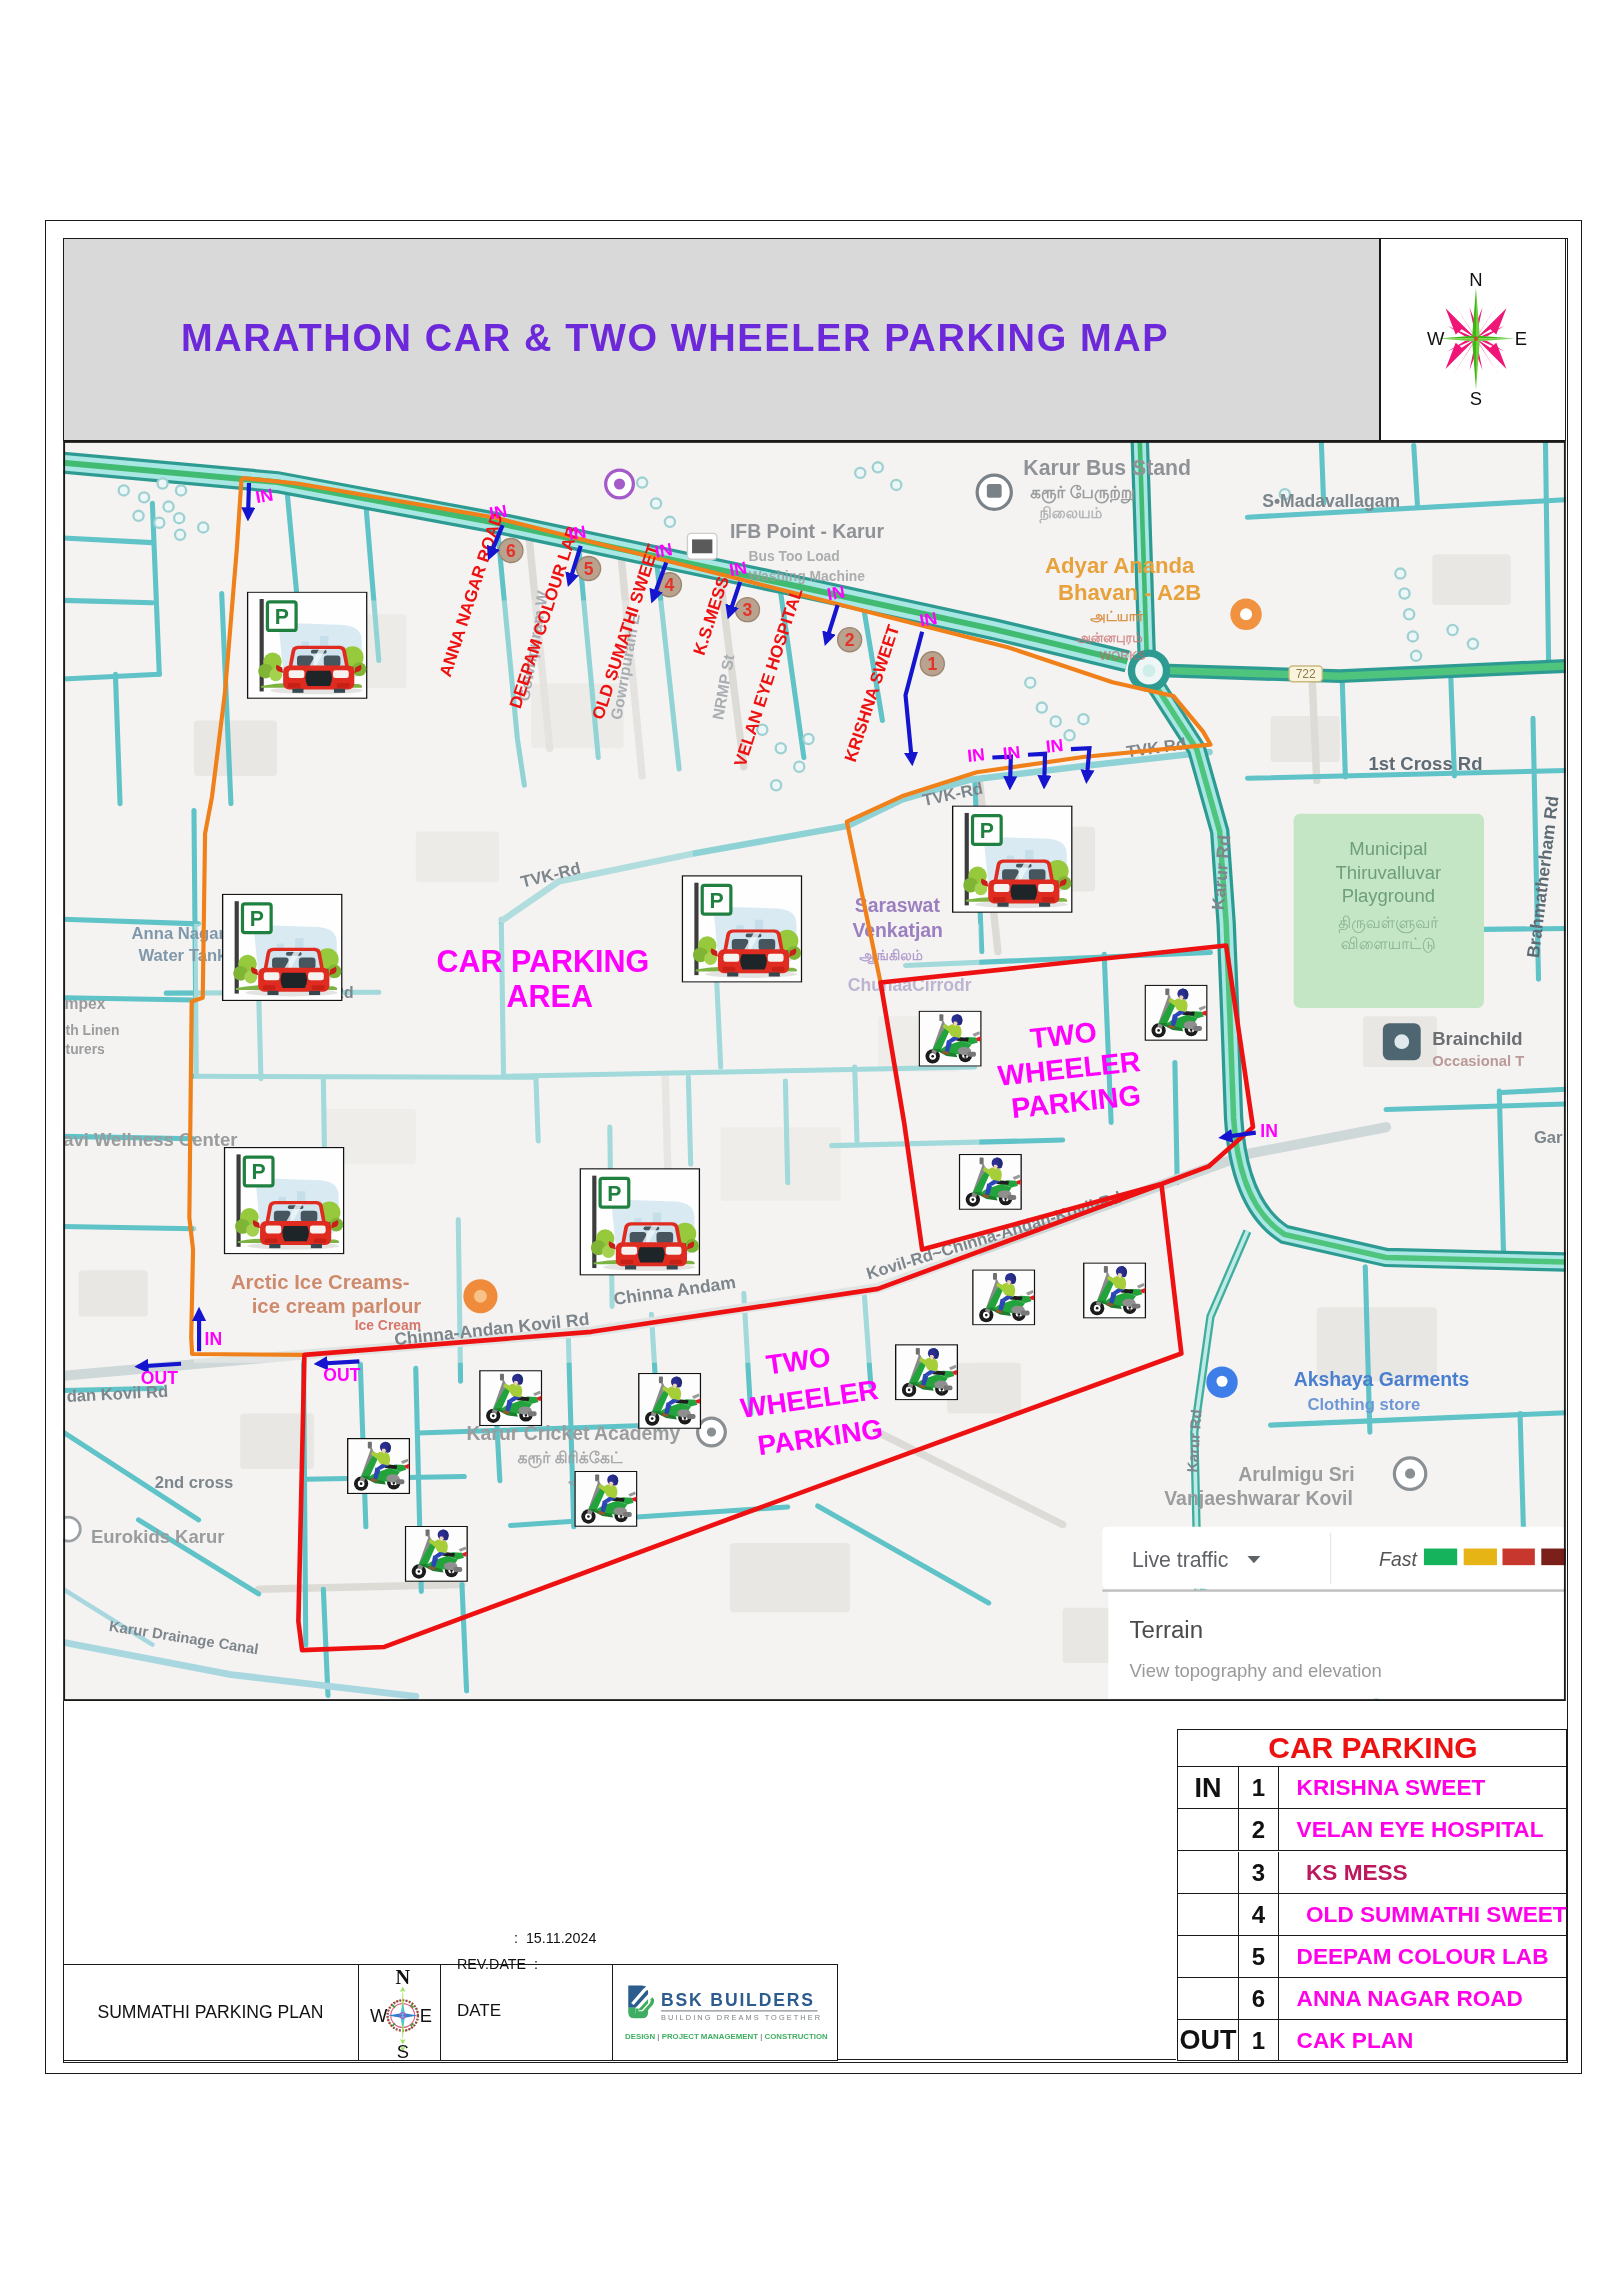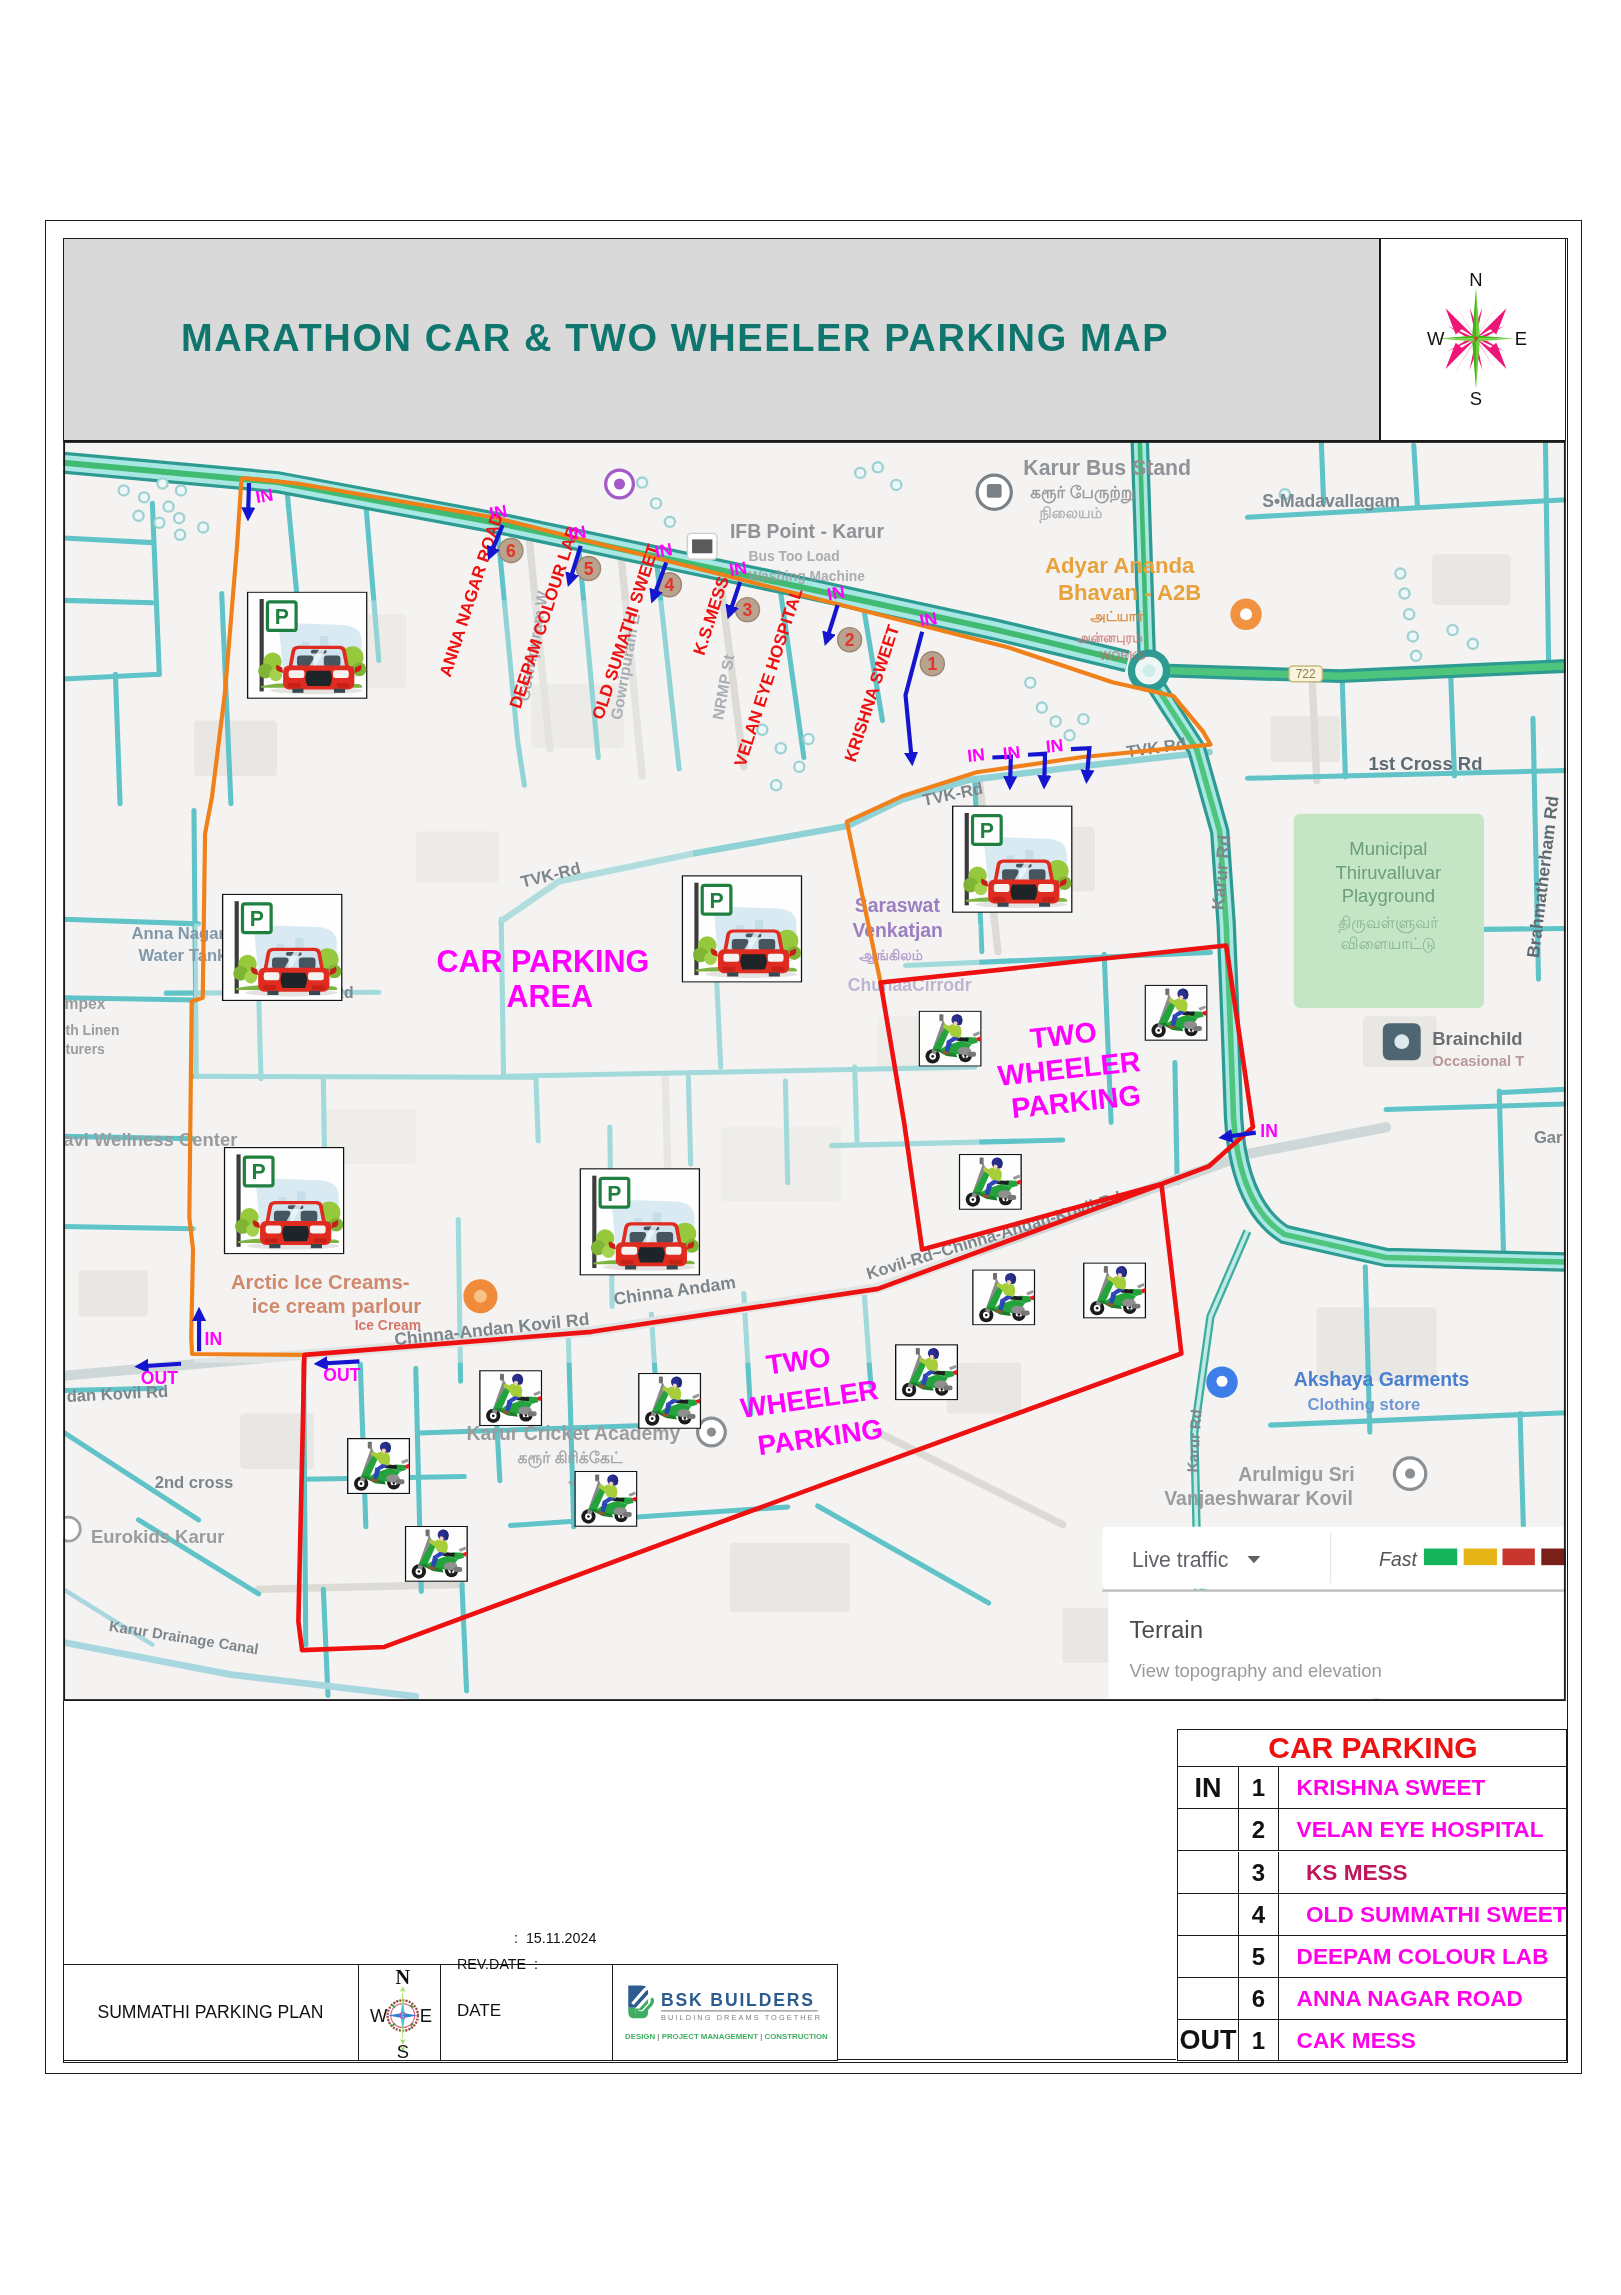--- a/index.html
+++ b/index.html
@@ -8,21 +8,21 @@
 </style>
 </head>
 <body>
 
 <div class="abs" style="left:45px;top:220px;width:1535px;height:1852px;border:1.8px solid #1a1a1a;"></div>
 
 <div class="abs" style="left:63px;top:238px;width:1503px;height:1823px;border:1.4px solid #1a1a1a;background:#ffffff;"></div>
 
 <div class="abs" style="left:63px;top:238px;width:1317px;height:203px;background:#d9d9d9;border:1.4px solid #1a1a1a;box-sizing:border-box;"></div>
 
-<div class="abs" style="left:181px;top:317px;width:1063px;font-size:38px;font-weight:bold;color:#0f766e;letter-spacing:1.6px;white-space:nowrap;">MARATHON CAR &amp; TWO WHEELER PARKING MAP</div>
+<div class="abs" style="left:181px;top:317px;width:1063px;font-size:38px;font-weight:bold;color:#6d28d9;letter-spacing:1.6px;white-space:nowrap;">MARATHON CAR &amp; TWO WHEELER PARKING MAP</div>
 
 <div class="abs" style="left:1380px;top:238px;width:186px;height:203px;background:#ffffff;border:1.4px solid #1a1a1a;box-sizing:border-box;"></div>
 
 <svg class="abs" style="left:1380px;top:238px;" width="186" height="203" viewBox="2986 515 403 440">
 <g>
 
 <g fill="#f01678">
 <path d="M3194 733 L3146 657 L3184 716 Z"></path>
         <path d="M3194 733 L3242 657 L3204 716 Z"></path>
 <path d="M3194 733 L3146 809 L3184 750 Z"></path>
@@ -616,21 +616,21 @@
 </div>
 
 <div class="abs" style="left:0;top:290px;width:390px;height:41px;box-sizing:border-box;">
 <div class="abs" style="left:0;top:0;width:61px;height:41px;border-right:0.9px solid #1a1a1a;box-sizing:border-box;display:flex;align-items:center;justify-content:center;">
         <span style="font-size:27px;font-weight:bold;color:#111;">OUT</span>
       </div>
 <div class="abs" style="left:61px;top:0;width:40px;height:41px;border-right:0.9px solid #1a1a1a;box-sizing:border-box;display:flex;align-items:center;justify-content:center;">
         <span style="font-size:24px;font-weight:bold;color:#111;">1</span>
       </div>
 <div class="abs" style="left:102px;top:0;width:288px;height:41px;display:flex;align-items:center;">
-        <span style="font-size:22.6px;font-weight:bold;color:#ff00e8;padding-left:16.6px;white-space:nowrap;">CAK MESS</span>
+        <span style="font-size:22.6px;font-weight:bold;color:#ff00e8;padding-left:16.6px;white-space:nowrap;">CAK PLAN</span>
       </div>
 </div>
 </div>
 
 <div class="abs" style="left:63px;top:1964px;width:775px;height:97px;border:1.4px solid #1a1a1a;box-sizing:border-box;background:#fff;"></div>
 
 <div class="abs" style="left:838px;top:2059px;width:338px;height:1.4px;background:#1a1a1a;"></div>
 
 <div class="abs" style="left:63px;top:1964px;width:295px;height:97px;display:flex;align-items:center;justify-content:center;">
     <span style="font-size:17.6px;color:#111;">SUMMATHI PARKING PLAN</span>

